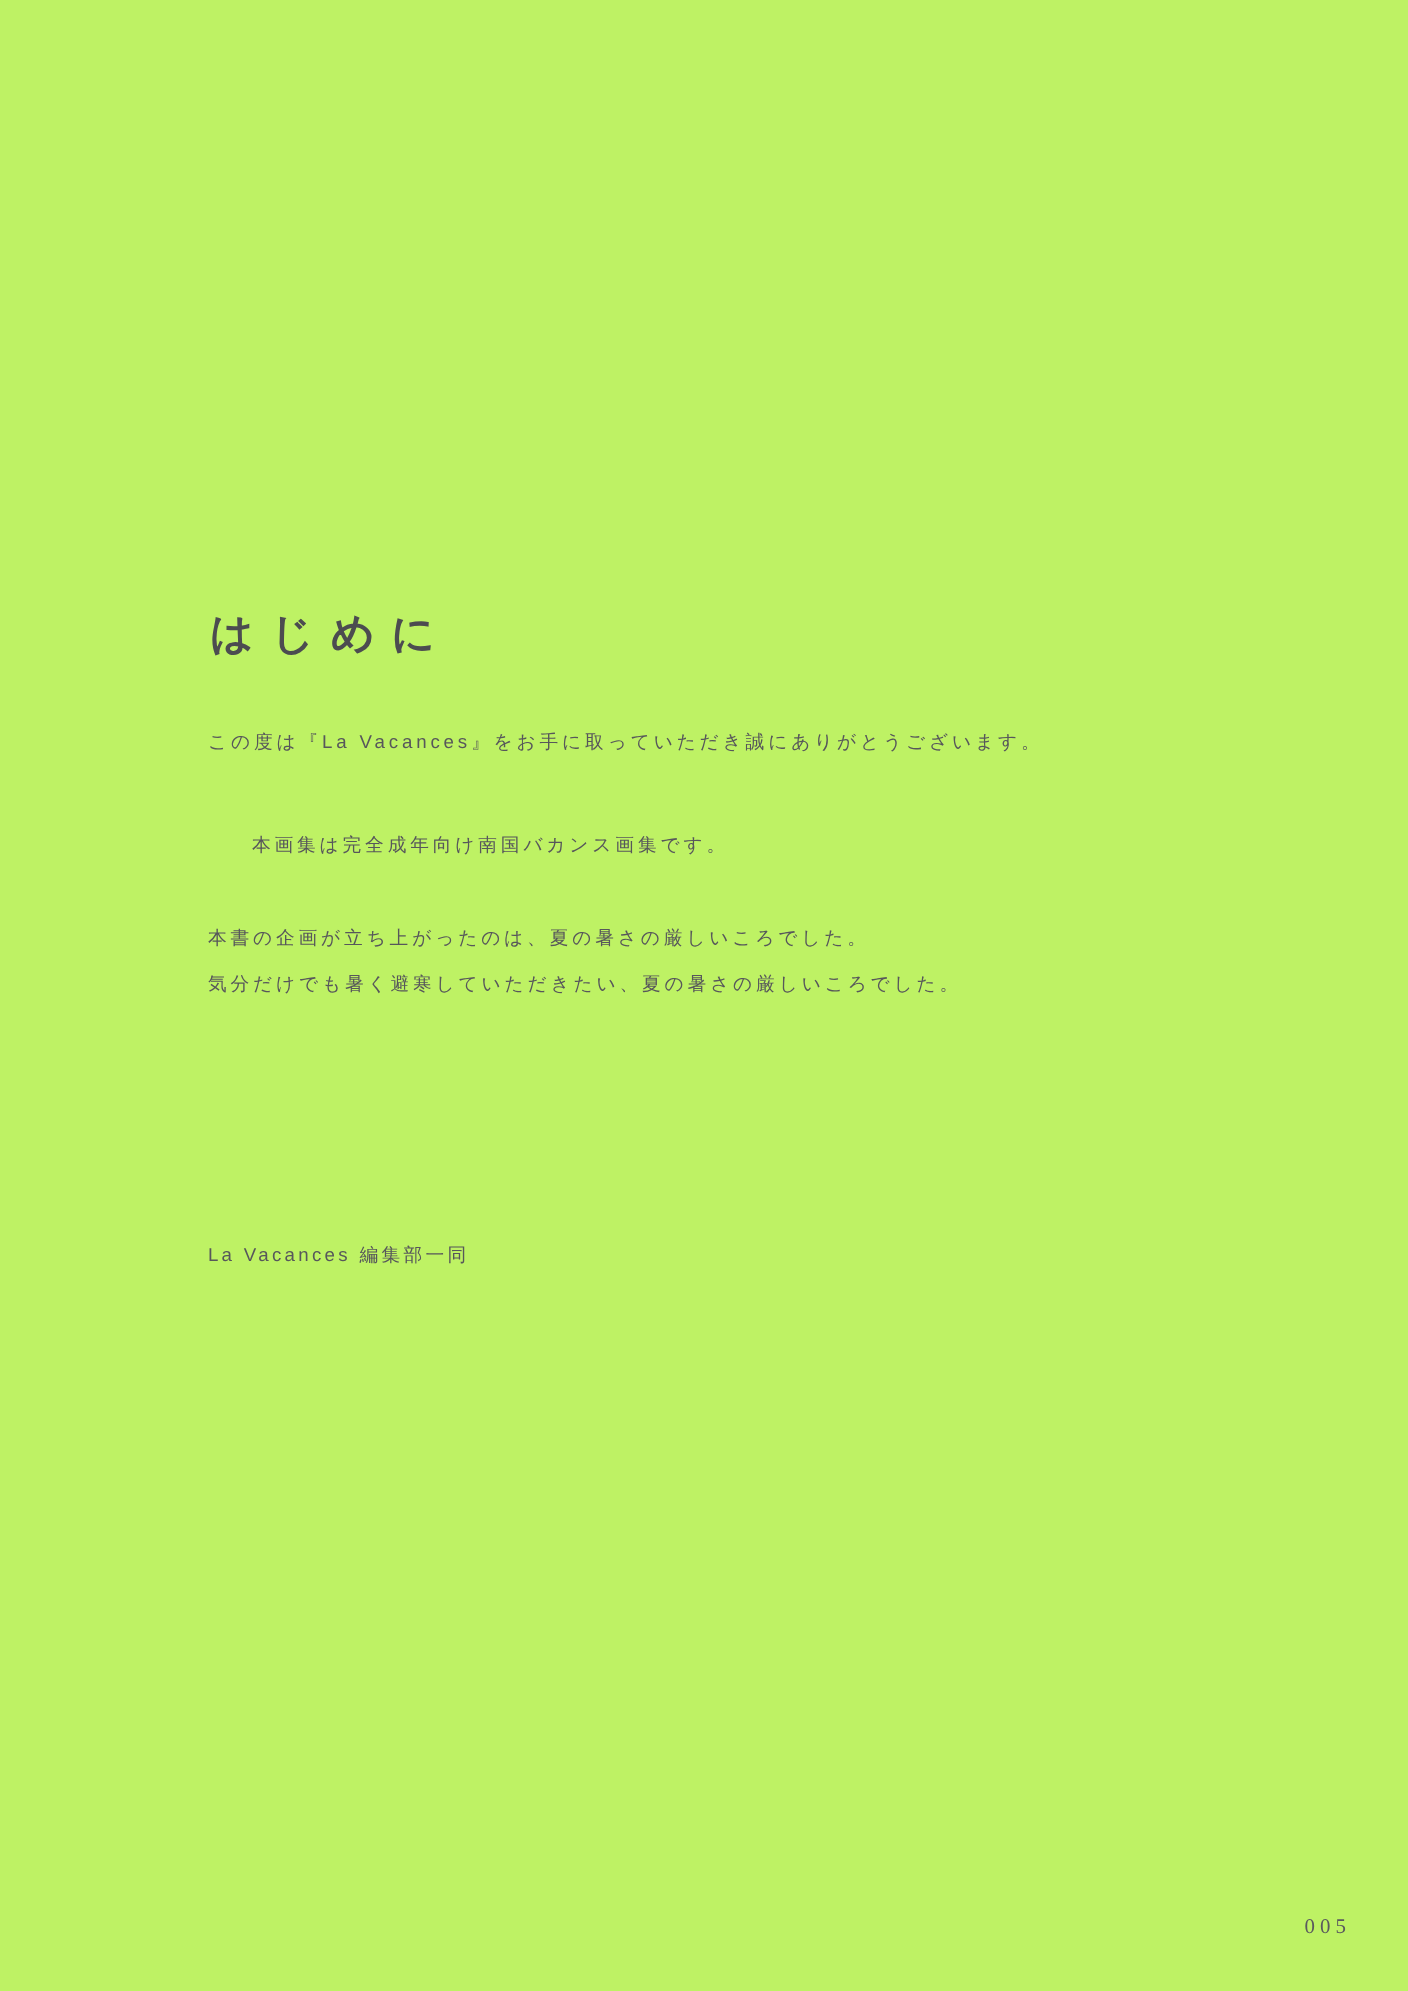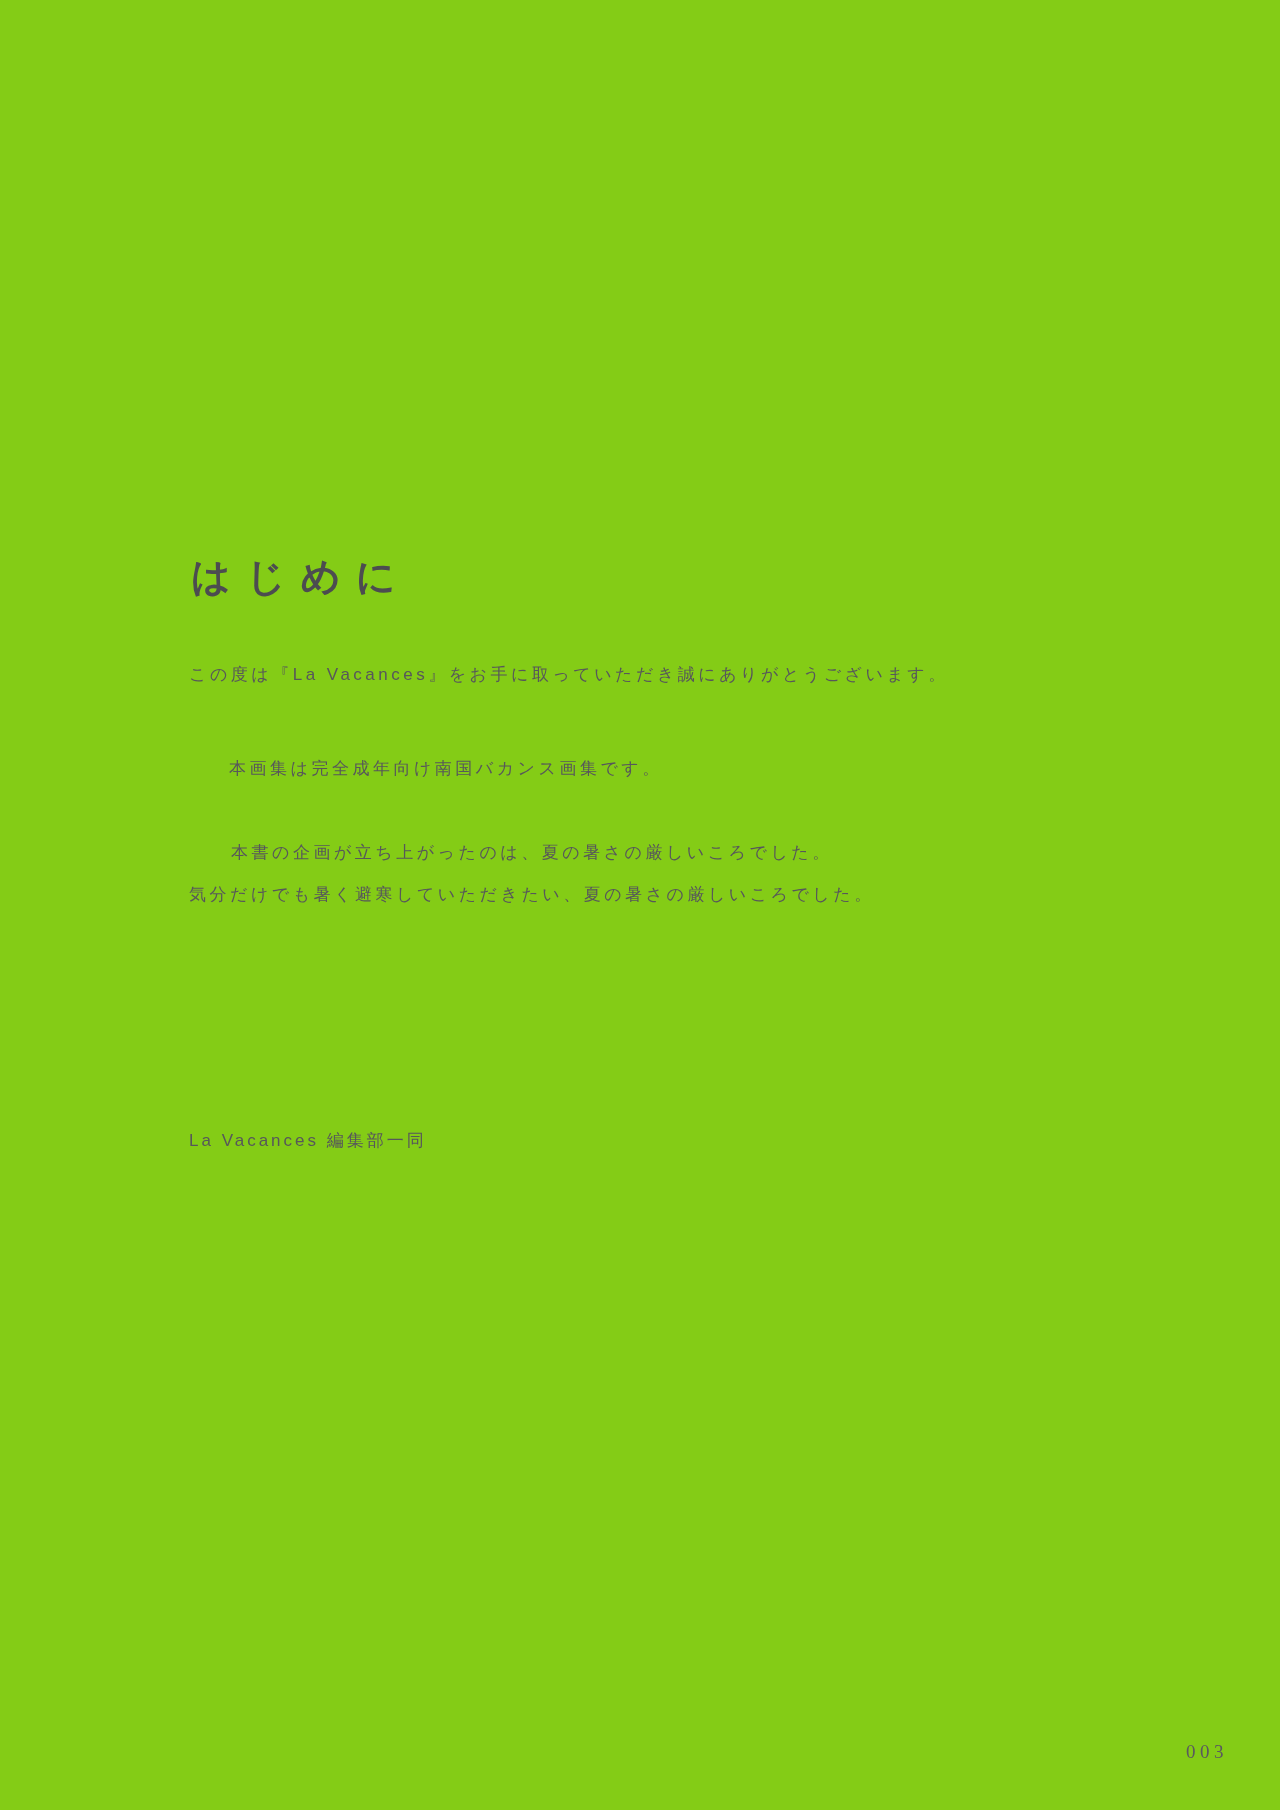--- a/index.html
+++ b/index.html
@@ -5,21 +5,21 @@
   html, body {
     margin: 0;
     padding: 0;
     background: #e8e8e8;
   }
   .page {
     position: relative;
     width: 1280px;
     height: 1810px;
     margin: 0 auto;
-    background: #84cc16;
+    background: #bef264;
     overflow: hidden;
     font-family: "Liberation Sans", "DejaVu Sans", sans-serif;
   }
   .page-title {
     position: absolute;
     left: 191px;
     top: 557px;
     margin: 0;
     font-size: 39px;
     line-height: 1;
@@ -37,21 +37,21 @@
     font-weight: 400;
     letter-spacing: 3.5px;
     color: #57575b;
     white-space: nowrap;
   }
   .multi-line .line {
     line-height: 42px;
   }
   .p-greeting   { top: 666px; }
   .p-book       { top: 760px; margin-left: 40px; }
-  .p-planning   { top: 832px; text-align: center; }
+  .p-planning   { top: 832px; }
   .p-enjoy      { top: 1007px; }
   .p-signature  { top: 1132px; letter-spacing: 3px; }
   .page-number {
     position: absolute;
     right: 52px;
     top: 1742px;
     font-family: "Liberation Serif", "DejaVu Serif", serif;
     font-size: 19px;
     line-height: 1;
     letter-spacing: 4.5px;
@@ -72,15 +72,15 @@
   <div class="body-text multi-line p-planning">
     <div class="line">本書の企画が立ち上がったのは、夏の暑さの厳しいころでした。</div>
     <div class="line">気分だけでも暑く避寒していただきたい、夏の暑さの厳しいころでした。</div>
   </div>
 
   <div class="body-text multi-line p-enjoy">
   </div>
 
   <p class="body-text p-signature">La Vacances 編集部一同</p>
 
-  <div class="page-number">003</div>
+  <div class="page-number">005</div>
 
 </div>
 
 </body></html>

